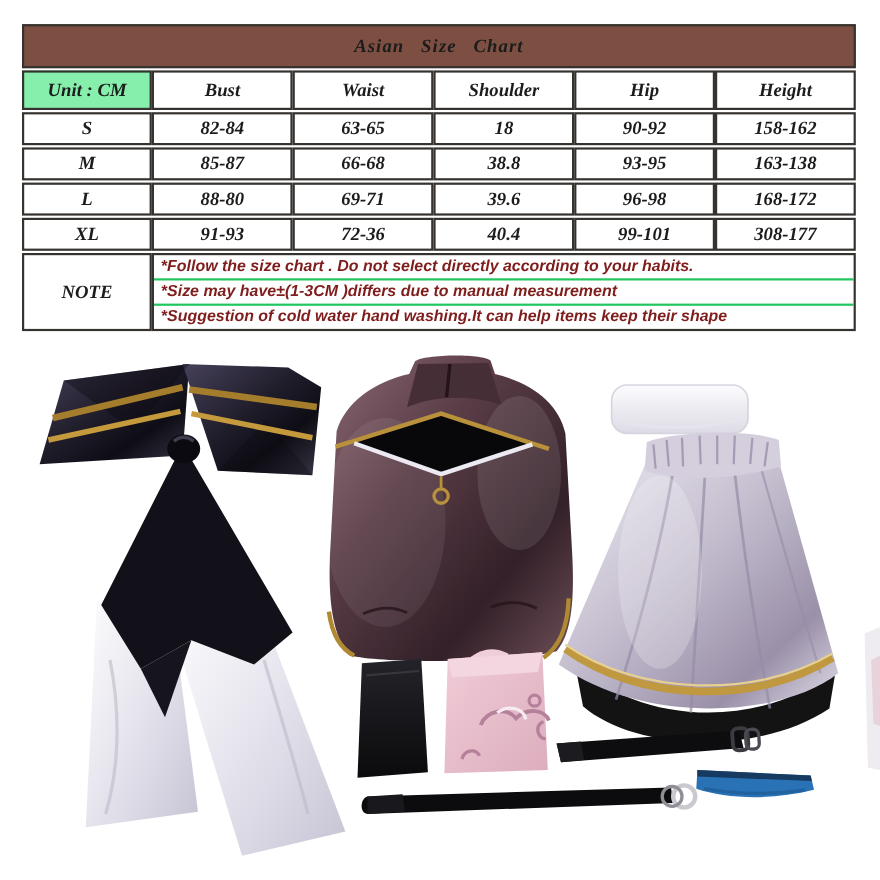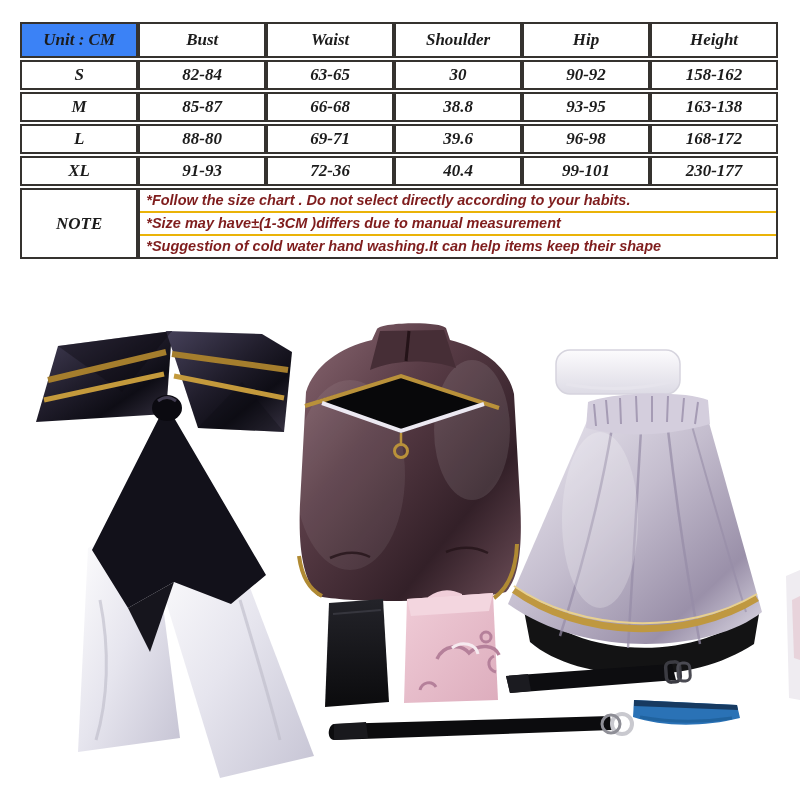--- a/index.html
+++ b/index.html
@@ -17,67 +17,70 @@
     text-align:center;vertical-align:middle;
     color:#1c1c1c;
     font-style:italic;font-weight:700;font-size:17px;
     padding:0;
   }
   td.title-cell{
     background:#7d4f42;color:#f5ebe1;height:36px;
     font-size:23px;letter-spacing:1px;word-spacing:10px;
   }
   td.unit-cell{
-    background:#3b82f6;color:#f7f1ea;text-align:left;padding-left:6px;
+    background:#86efac;color:#f7f1ea;text-align:left;padding-left:6px;
     font-size:16px;
   }
   tr.header-row td{height:32px;}
   tr.data-row td{height:26px;}
   td.note-label-cell{font-size:17px;text-align:left;padding-left:4px;font-family:Liberation Serif, serif;}
   td.note-cell{padding:0;}
   .note-line{
     height:21px;line-height:21px;text-align:left;padding-left:6px;
     font-family:"Liberation Sans", sans-serif;
     font-style:italic;font-weight:700;font-size:14.5px;color:#7f1d1d;
     white-space:nowrap;overflow:hidden;
   }
-  .note-line + .note-line{border-top:2px solid #eab308;font-style:italic;}
+  .note-line + .note-line{border-top:2px solid #22c55e;font-style:italic;}
   col.c-unit{width:15.6%;}
   col.c-std{width:16.88%;}
   
   svg.photo{position:absolute;left:0;top:0;}
 </style>
 </head>
 <body>
 
 <div class="stage">
 
   <table class="size-chart">
     <colgroup>
       <col class="c-unit">
         <col class="c-std">
         <col class="c-std">
       <col class="c-std">
         <col class="c-std">
         <col class="c-std">
     </colgroup>
     <tbody>
+        <tr>
+      <td colspan="6" class="title-cell">Asian Size Chart</td>
+    </tr>
     <tr class="header-row">
       <td class="unit-cell">Unit : CM</td>
       <td>Bust</td>
       <td>Waist</td>
       <td>Shoulder</td>
       <td>Hip</td>
       <td>Height</td>
     </tr>
     <tr class="data-row">
       <td>S</td>
       <td>82-84</td>
       <td>63-65</td>
-      <td>30</td>
+      <td>18</td>
       <td>90-92</td>
       <td>158-162</td>
     </tr>
     <tr class="data-row">
       <td>M</td>
       <td>85-87</td>
       <td>66-68</td>
       <td>38.8</td>
       <td>93-95</td>
       <td>163-138</td>
@@ -89,21 +92,21 @@
       <td>39.6</td>
       <td>96-98</td>
       <td>168-172</td>
     </tr>
     <tr class="data-row">
       <td>XL</td>
       <td>91-93</td>
       <td>72-36</td>
       <td>40.4</td>
       <td>99-101</td>
-      <td>230-177</td>
+      <td>308-177</td>
     </tr>
     <tr>
       <td class="note-label-cell">NOTE</td>
       <td colspan="5" class="note-cell">
         <div class="note-line">*Follow the size chart . Do not select directly according to your habits.</div>
         <div class="note-line">*Size may have±(1-3CM )differs due to manual measurement</div>
         <div class="note-line">*Suggestion of cold water hand washing.It can help items keep their shape</div>
       </td>
     </tr>
   </tbody>

